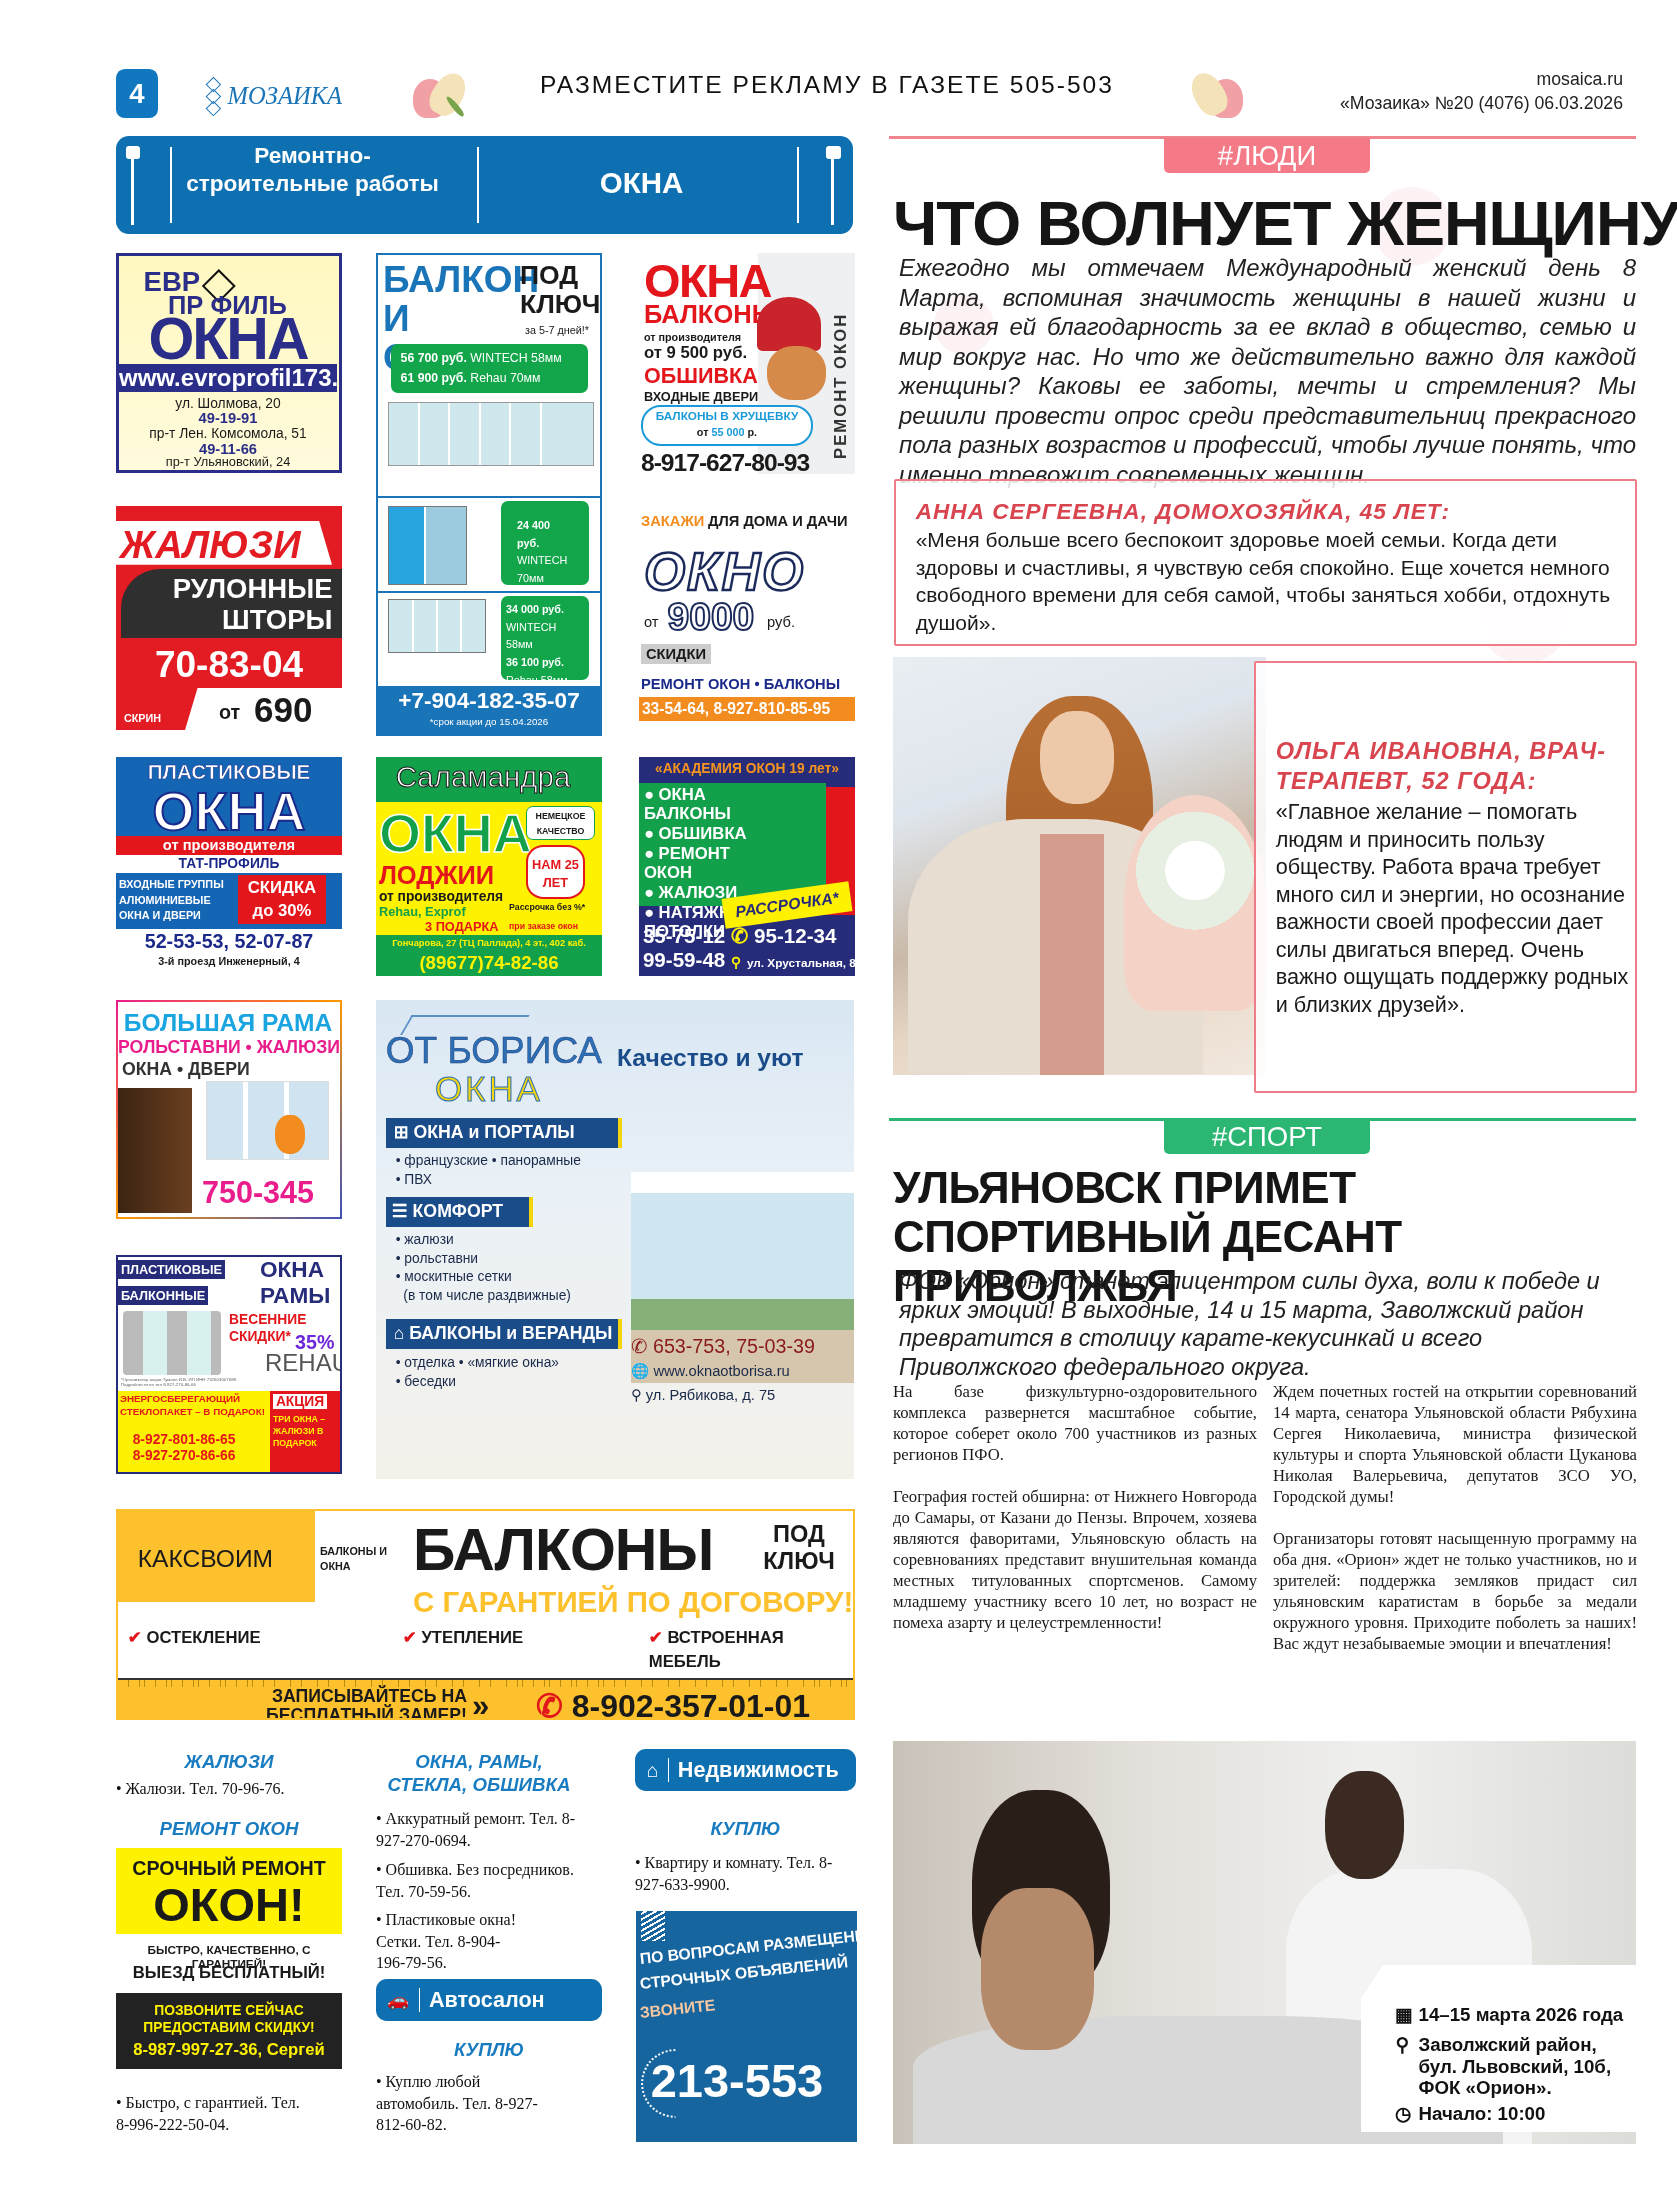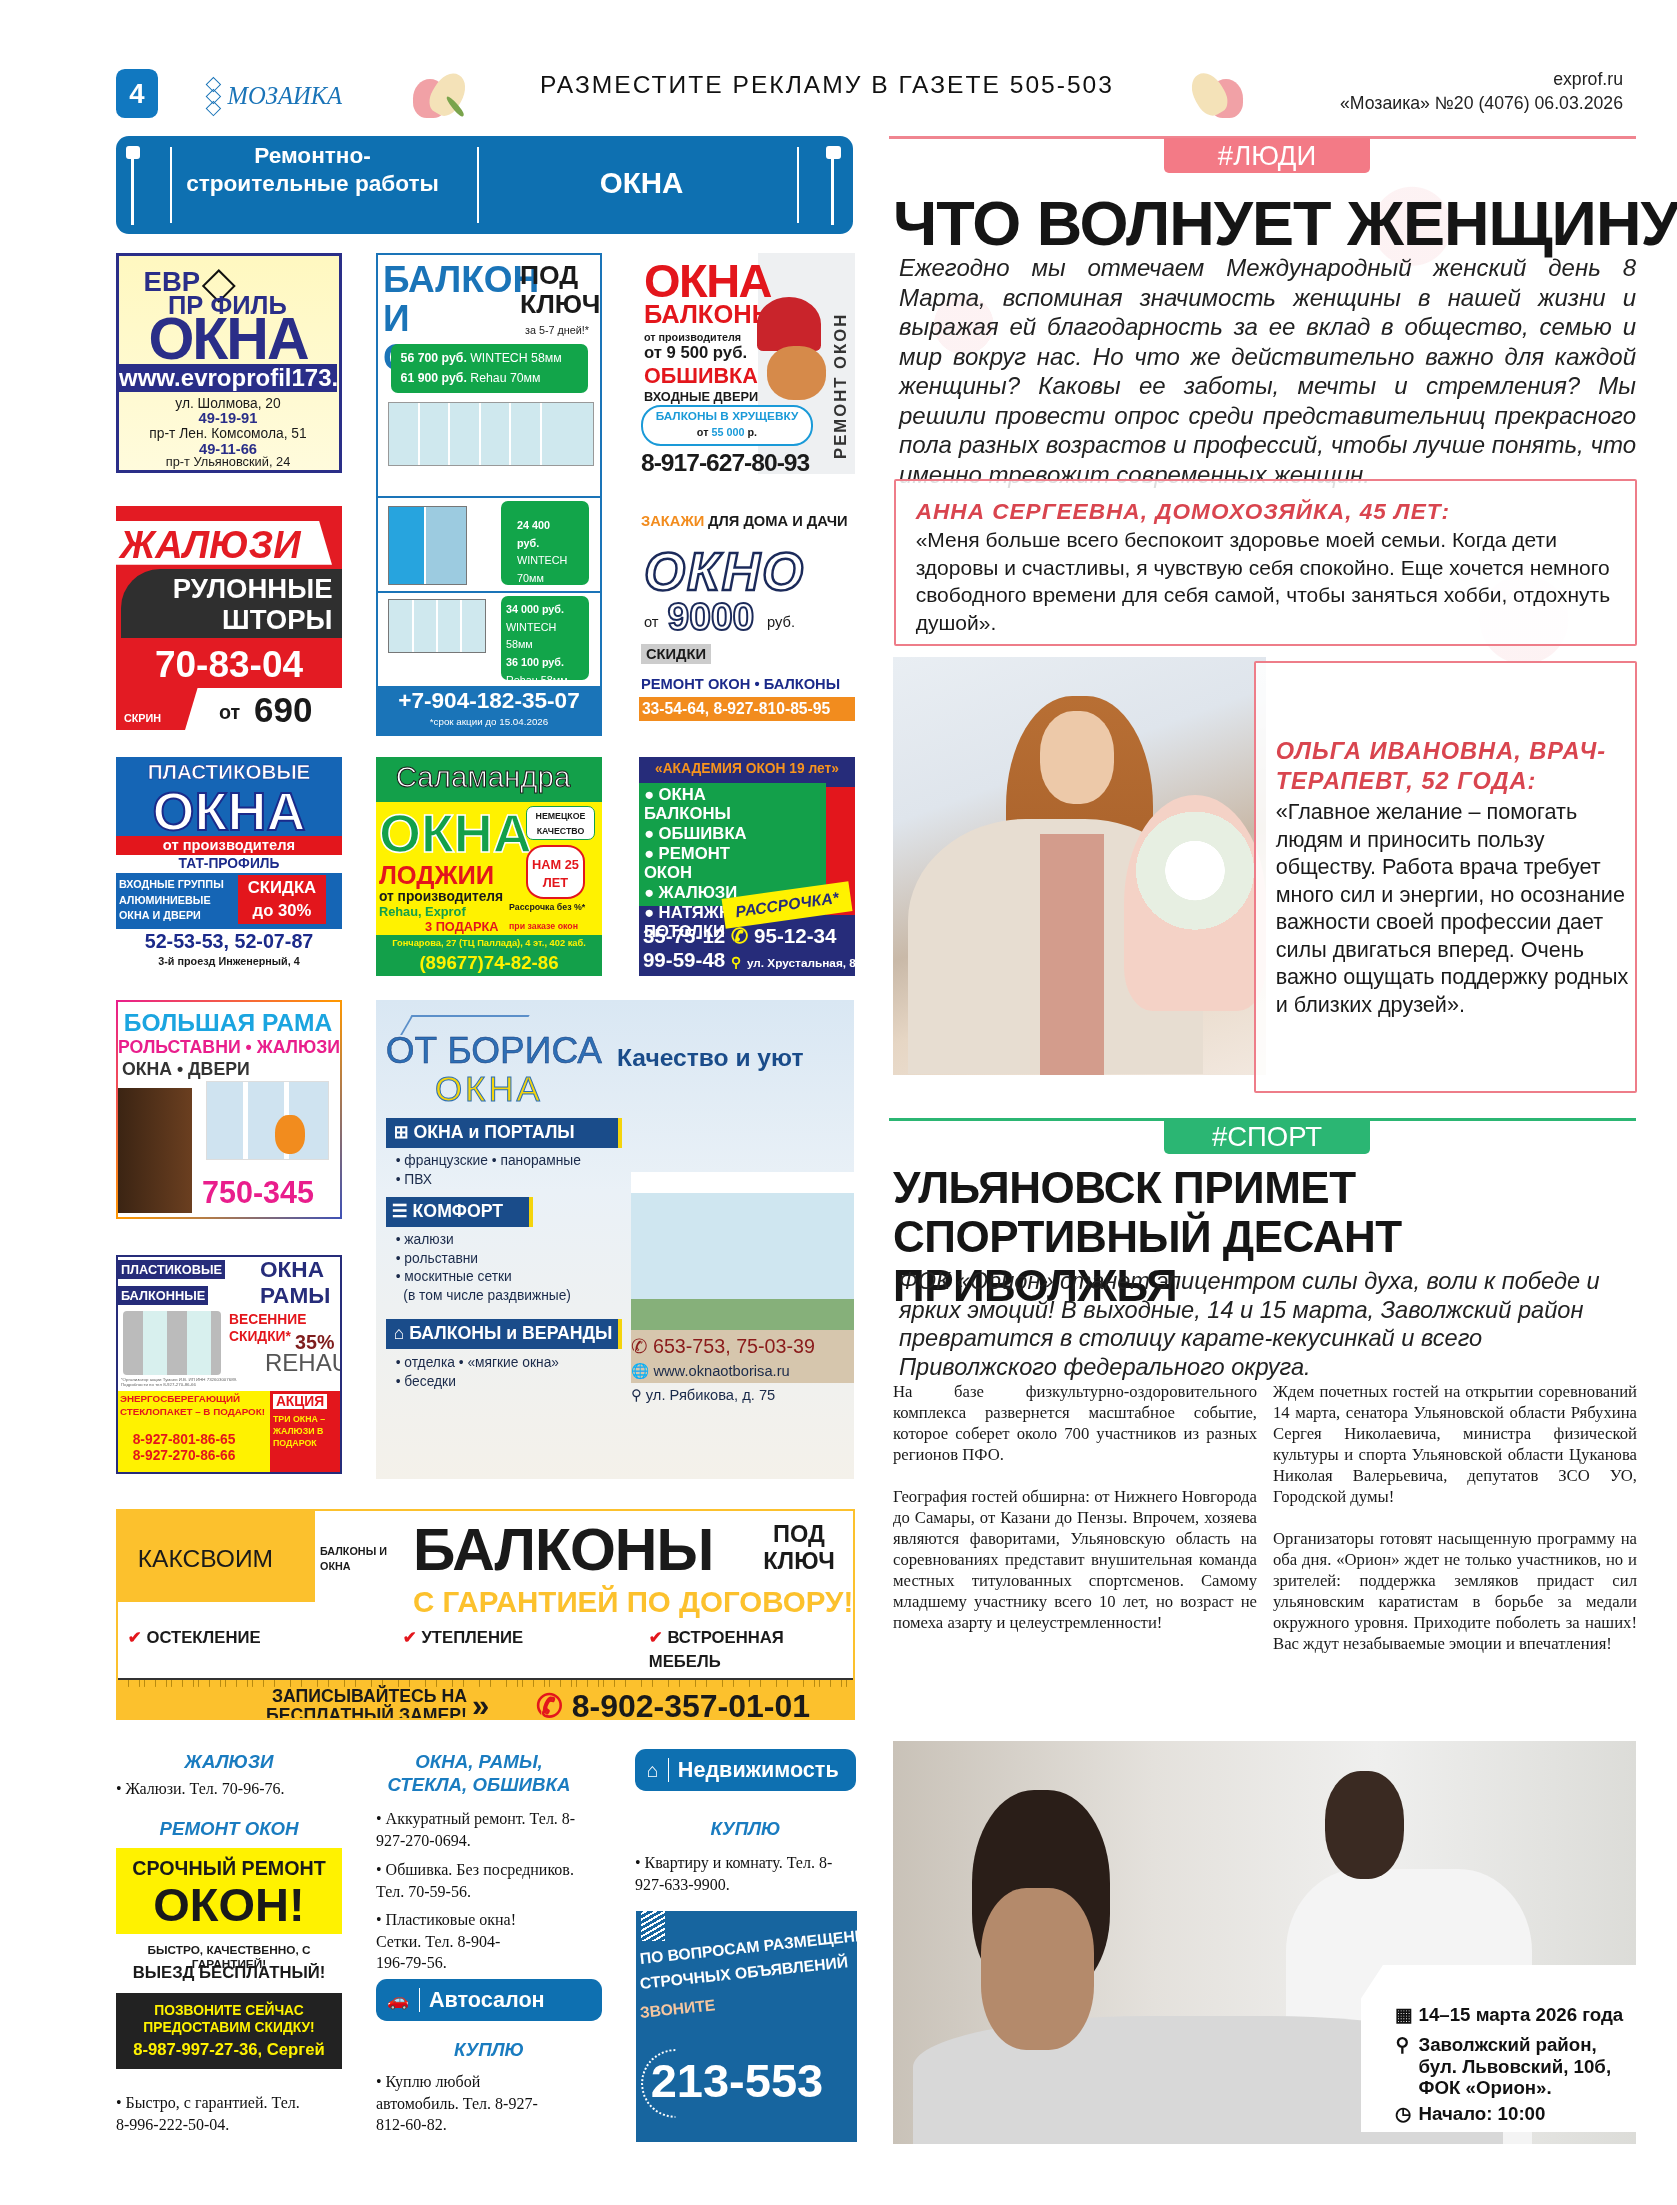--- a/index.html
+++ b/index.html
@@ -89,21 +89,21 @@
 <div class="flower" style="left:408px;top:69px">
   <div class="pet" style="left:4.9px;top:9.8px;width:34px;height:39px;background:#f1a1a6"></div>
   <div class="pet" style="left:24.6px;top:2.5px;width:29.5px;height:44px;background:#f4e2b8;transform:rotate(30deg)"></div>
   <div class="pet" style="left:44px;top:24.6px;width:5.9px;height:24.6px;background:#7aa44c;transform:rotate(-40deg)"></div>
 </div>
 <div class="abs" id="hdr-slogan">РАЗМЕСТИТЕ РЕКЛАМУ В ГАЗЕТЕ 505-503</div>
 <div class="flower" style="left:1189px;top:69px">
   <div class="pet" style="left:19.7px;top:9.8px;width:34px;height:39px;background:#f1a1a6"></div>
   <div class="pet" style="left:4.9px;top:2.5px;width:29.5px;height:44px;background:#f4e2b8;transform:rotate(-30deg)"></div>
 </div>
-<div class="abs" id="hdr-site">exprof.ru</div>
+<div class="abs" id="hdr-site">mosaica.ru</div>
 <div class="abs" id="hdr-issue">«Мозаика» №20 (4076) 06.03.2026</div>
 
 <div class="abs" id="rubric">
   <div class="tool" style="left:6.9px">
     <div style="position:absolute;left:2.9px;top:0;width:14.7px;height:12.8px;background:#fff;border-radius:2.9px"></div>
     <div style="position:absolute;left:7.9px;top:12.8px;width:2.9px;height:66px;background:#fff"></div>
   </div>
   <div class="sep" style="left:54px"></div>
   <div id="rubric-left">Ремонтно-строительные работы</div>
   <div class="sep" style="left:361px"></div>
@@ -255,21 +255,21 @@
   <div class="t" style="left:84px;top:173px;font-size:30.5px;font-weight:700;color:#e91e8c">750-345</div>
 </div>
 
 <div class="ad" style="left:116px;top:1255px;width:226px;height:219px;border:2px solid #262c7a;background:#fff">
   <div class="t" style="left:0;top:2.9px;padding:2px 2.9px;background:#262c7a;color:#fff;font-size:12.8px;font-weight:700">ПЛАСТИКОВЫЕ</div>
   <div class="t" style="left:142px;top:0;font-size:22.6px;font-weight:700;color:#262c7a">ОКНА</div>
   <div class="t" style="left:0;top:28.5px;padding:2px 2.9px;background:#262c7a;color:#fff;font-size:12.8px;font-weight:700">БАЛКОННЫЕ</div>
   <div class="t" style="left:142px;top:25.5px;font-size:22.6px;font-weight:700;color:#262c7a">РАМЫ</div>
   <div class="t" style="left:4.9px;top:54px;width:98px;height:64px;background:linear-gradient(90deg,#bbb 0 20%,#d8f0ee 20% 45%,#bbb 45% 65%,#d8f0ee 65% 90%,#bbb 90%);border-radius:3.9px"></div>
   <div class="t" style="left:111px;top:55px;width:74px;white-space:normal;font-size:13.8px;line-height:16.7px;font-weight:700;color:#e3161c">ВЕСЕННИЕ СКИДКИ*</div>
-  <div class="t" style="left:177px;top:74px;font-size:19.7px;font-weight:700;color:#7f1d1d">35%</div>
+  <div class="t" style="left:177px;top:74px;font-size:19.7px;font-weight:700;color:#6d28d9">35%</div>
   <div class="t" style="left:147px;top:92px;font-size:24px;font-weight:400;color:#555">REHAU</div>
   <div class="t" style="left:2.9px;top:120px;width:142px;white-space:normal;font-size:4.4px;color:#666">*Организатор акции Тумаев И.В. ИП ИНН 732603007689. Подробности по тел 8-927-270-86-66</div>
   <div class="t" style="left:0;top:134px;width:152px;height:82px;background:#fff200"></div>
   <div class="t" style="left:2px;top:136px;width:147px;white-space:normal;font-size:9.8px;line-height:12.8px;font-weight:700;color:#e3161c">ЭНЕРГОСБЕРЕГАЮЩИЙ СТЕКЛОПАКЕТ – В ПОДАРОК!</div>
   <div class="t" style="left:152px;top:134px;width:70px;height:82px;background:#e3161c"></div>
   <div class="t" style="left:155px;top:137px;padding:0 2.9px;background:#fff;color:#e3161c;font-size:13.8px;font-weight:700">АКЦИЯ</div>
   <div class="t" style="left:155px;top:157px;width:64px;white-space:normal;font-size:8.8px;line-height:11.8px;font-weight:700;color:#fff200">ТРИ ОКНА – ЖАЛЮЗИ В ПОДАРОК</div>
   <div class="t" style="left:14.7px;top:175px;font-size:13.8px;font-weight:700;color:#e3161c;line-height:15.7px">
     <div>8-927-801-86-65</div>
       <div>8-927-270-86-66</div>

